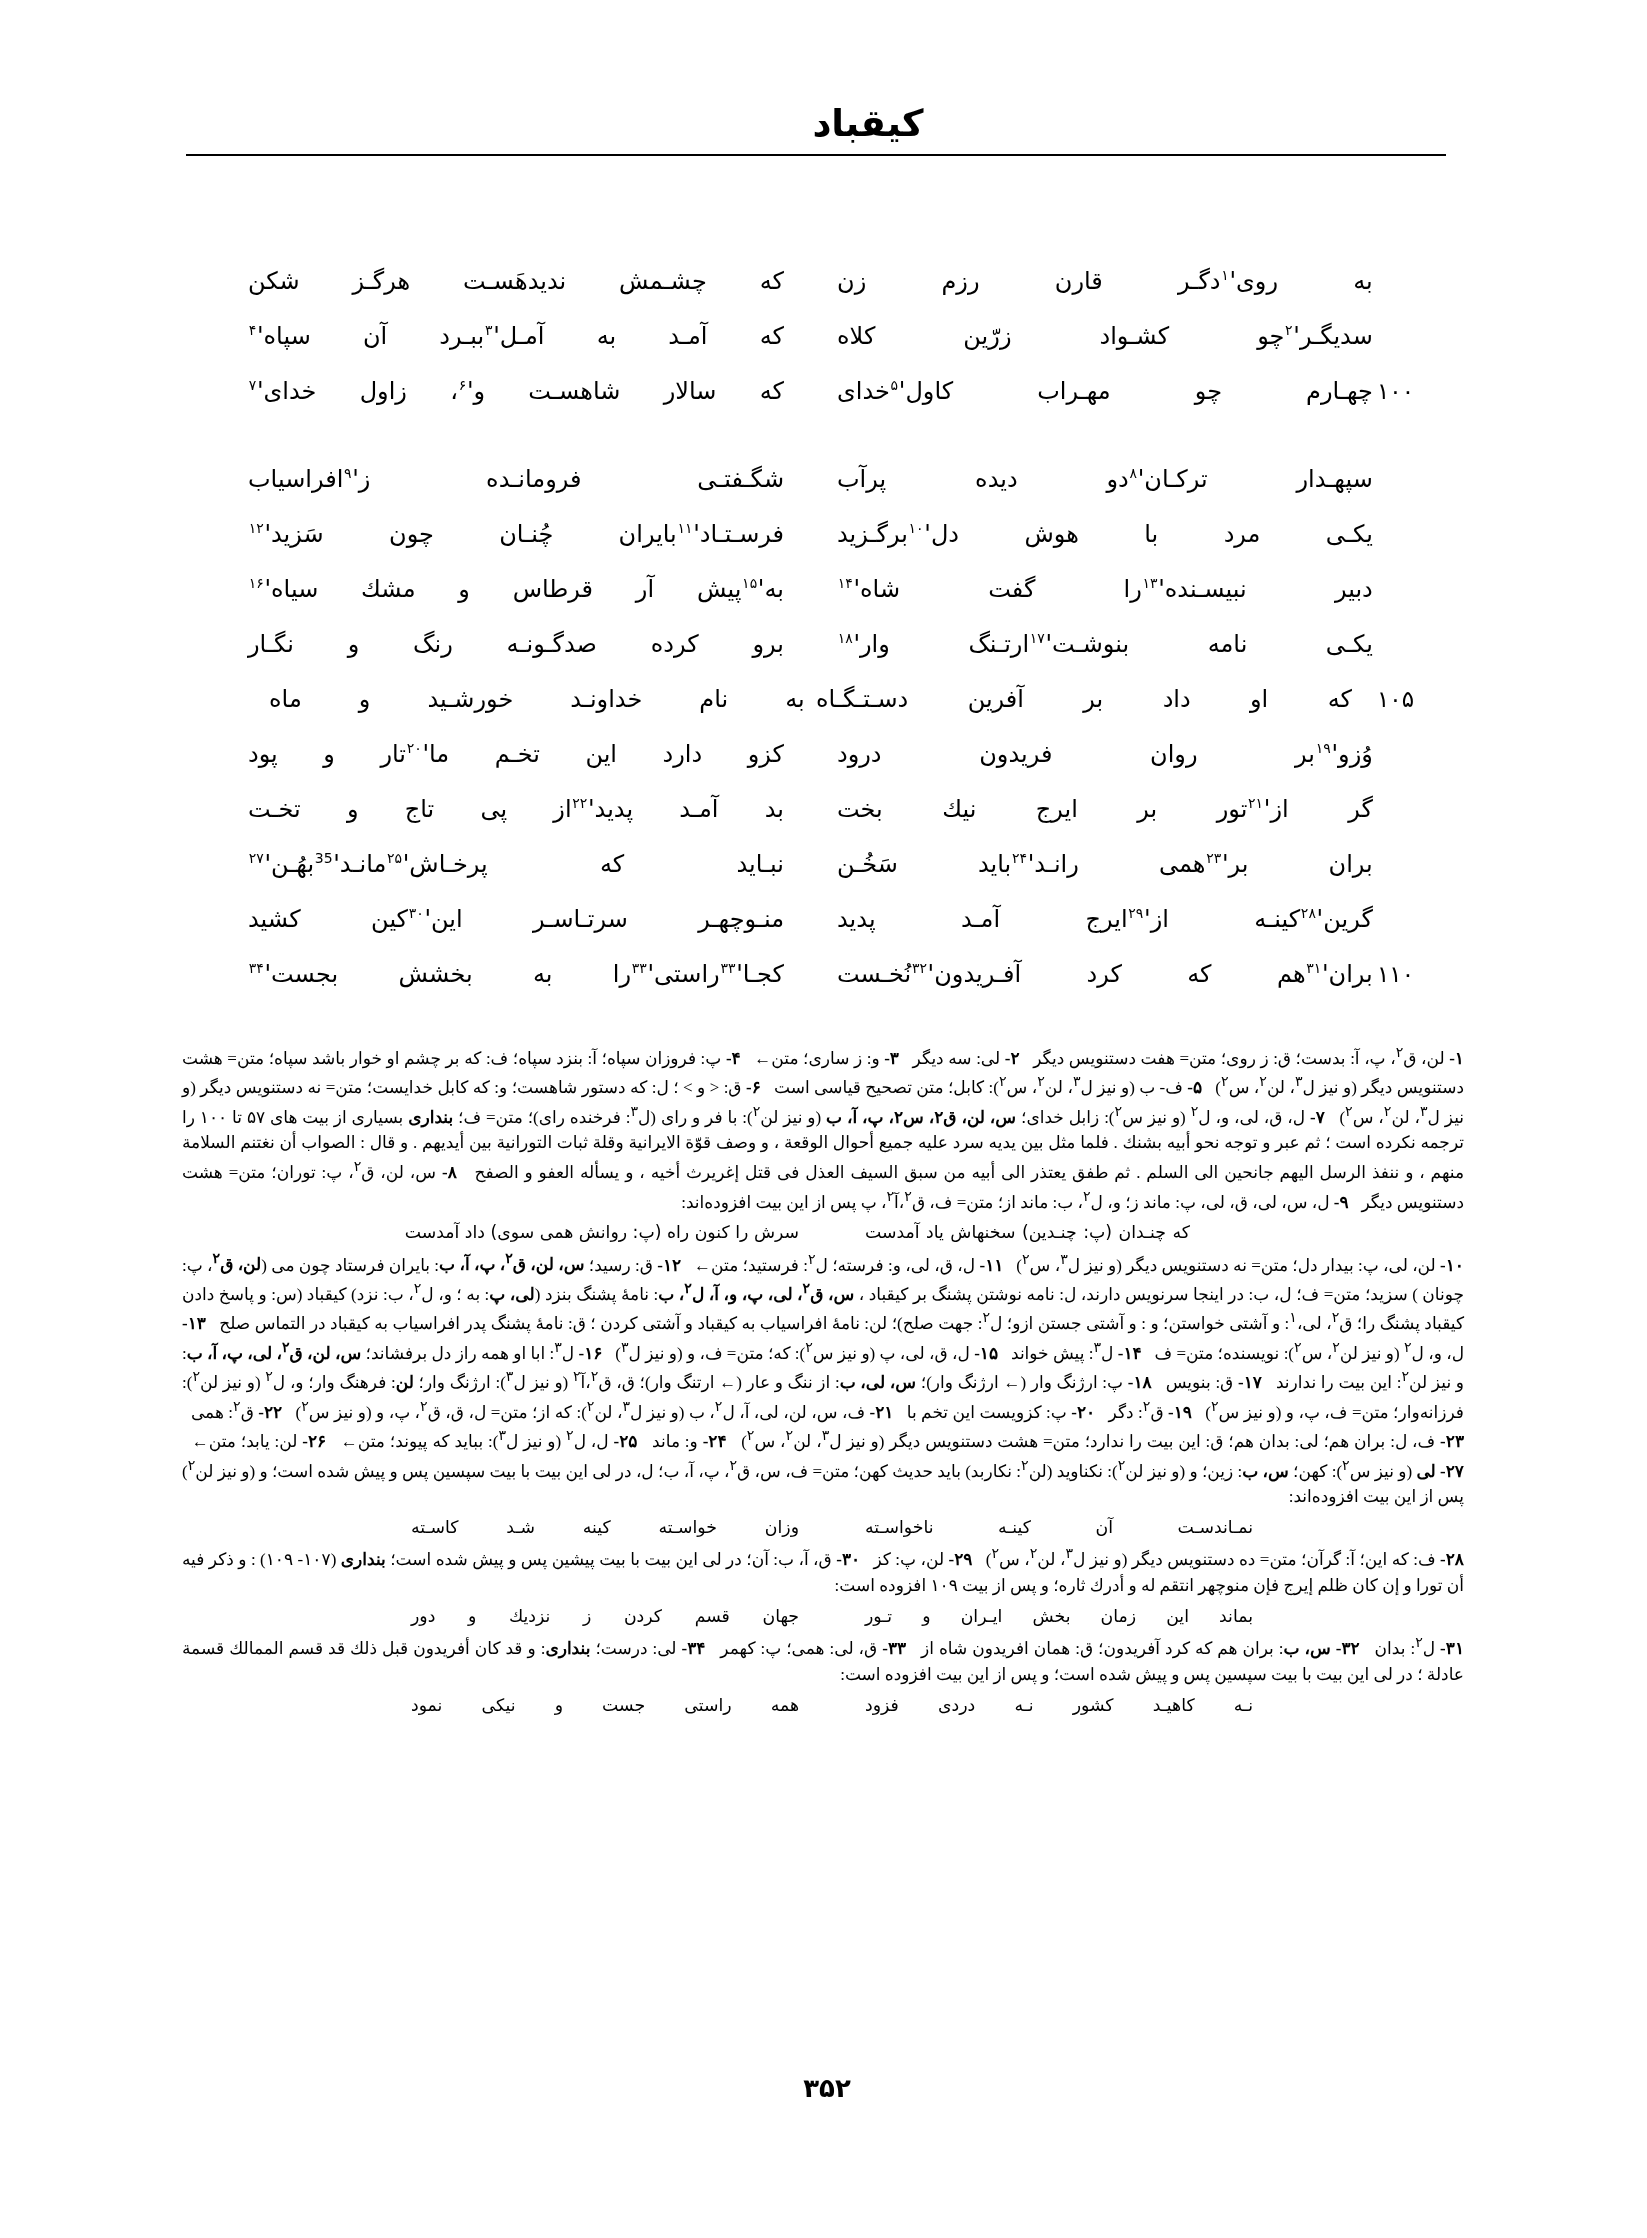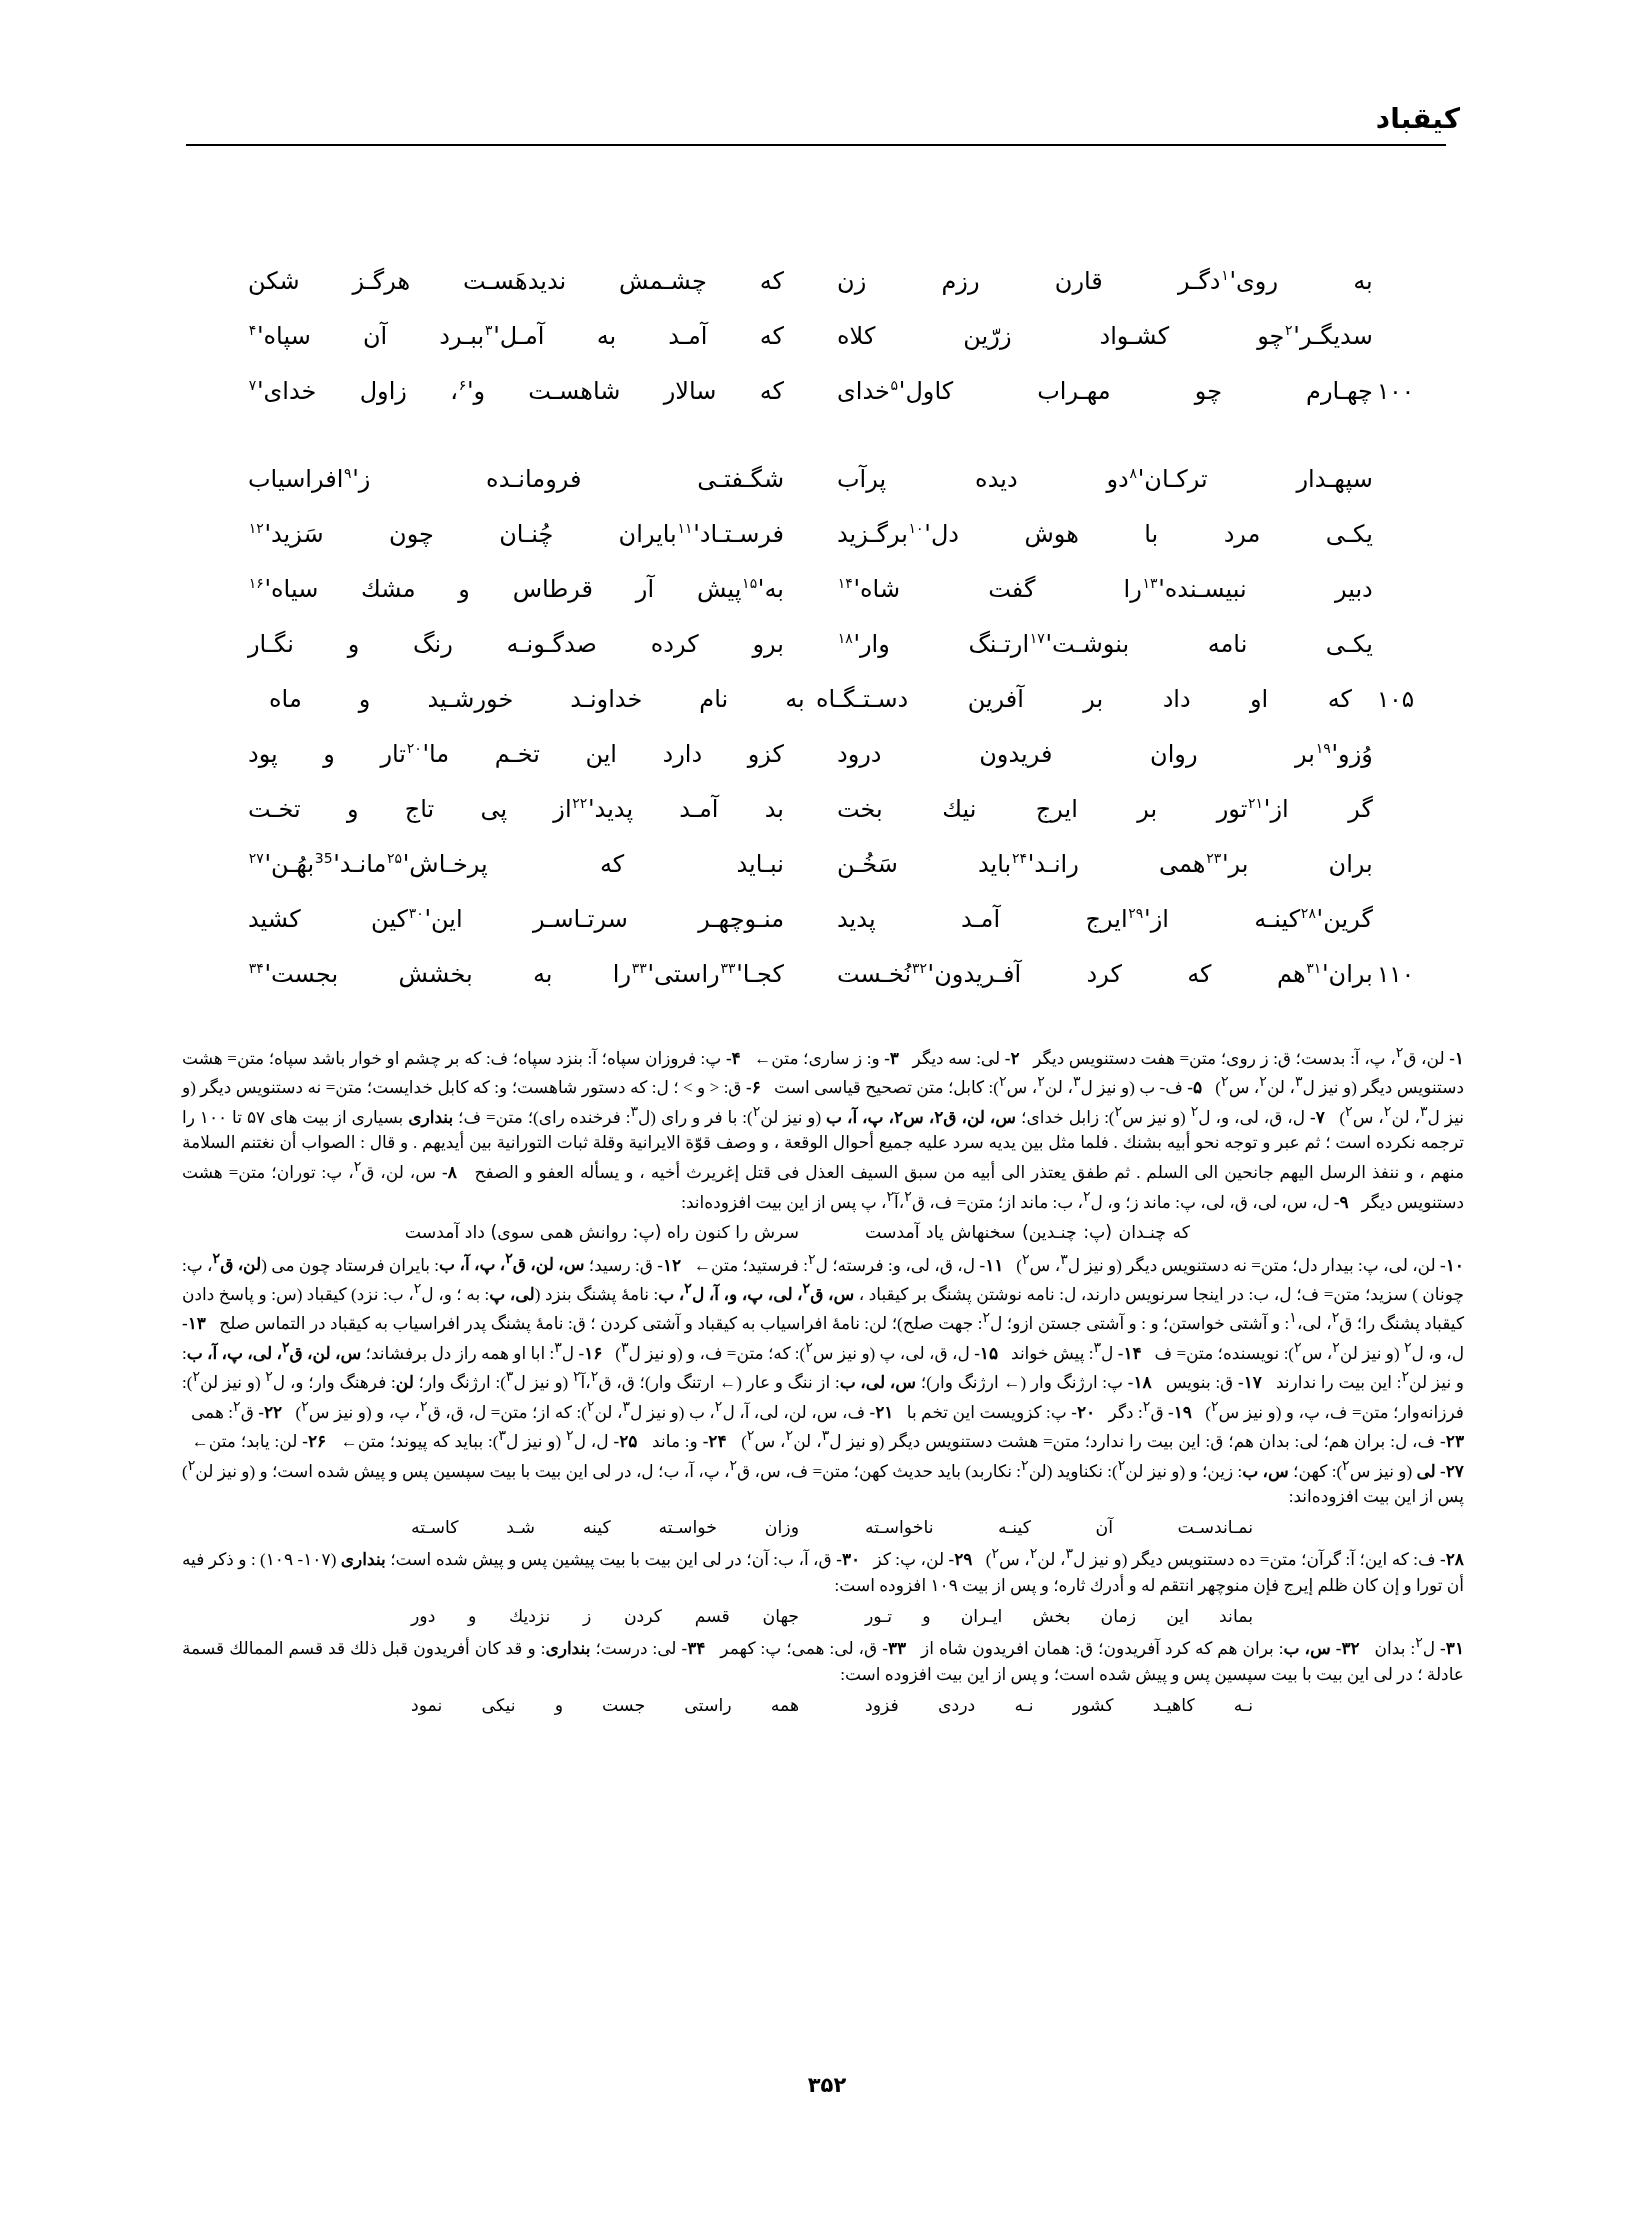--- a/index.html
+++ b/index.html
@@ -23,22 +23,22 @@
 
   
   .header-zone {
     position: absolute;
     top: 104px;
     right: 187px;
     left: 187px;
     height: 83px;
   }
   .running-head {
-    text-align: right;
-    font-size: 28px;
+    text-align: center;
+    font-size: 37px;
     font-weight: bold;
     letter-spacing: 0.3px;
     direction: rtl;
     padding-left: 90px;
     padding-bottom: 9.7px;
     line-height: 1.1;
   }
   .head-rule {
     border-top: 2.8px solid #000;
     margin-right: 14px;
@@ -139,21 +139,21 @@
   }
   .inset-verse.narrow .iv-h { width: 325px; }
 
   
   .folio {
     position: absolute;
     left: 8px;
     right: 0;
     top: 2073px;
     text-align: center;
-    font-size: 21px;
+    font-size: 26px;
     font-weight: bold;
     letter-spacing: 0.7px;
   }
 </style>
 </head>
 <body>
 
 <div class="page">
 
   <div class="header-zone">

